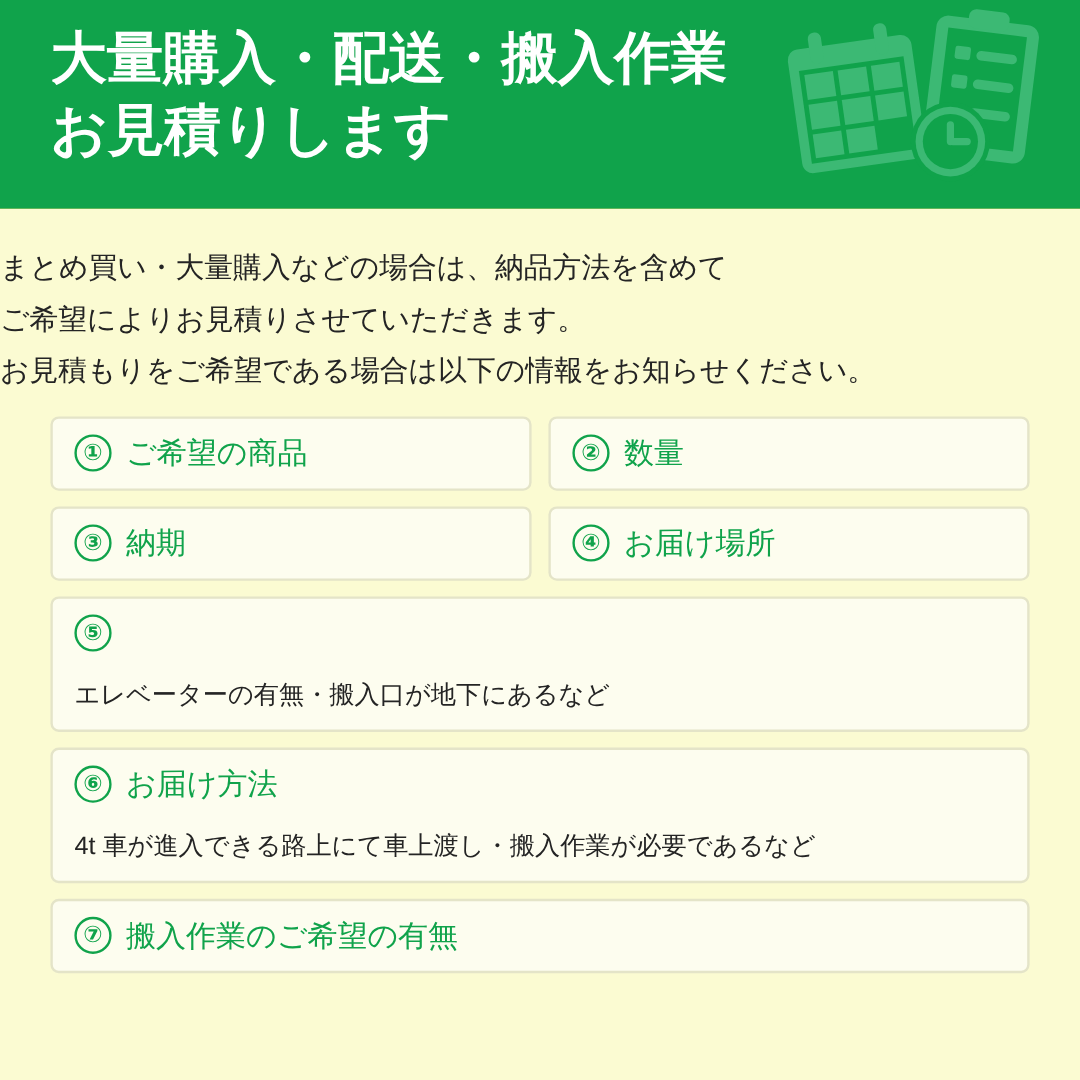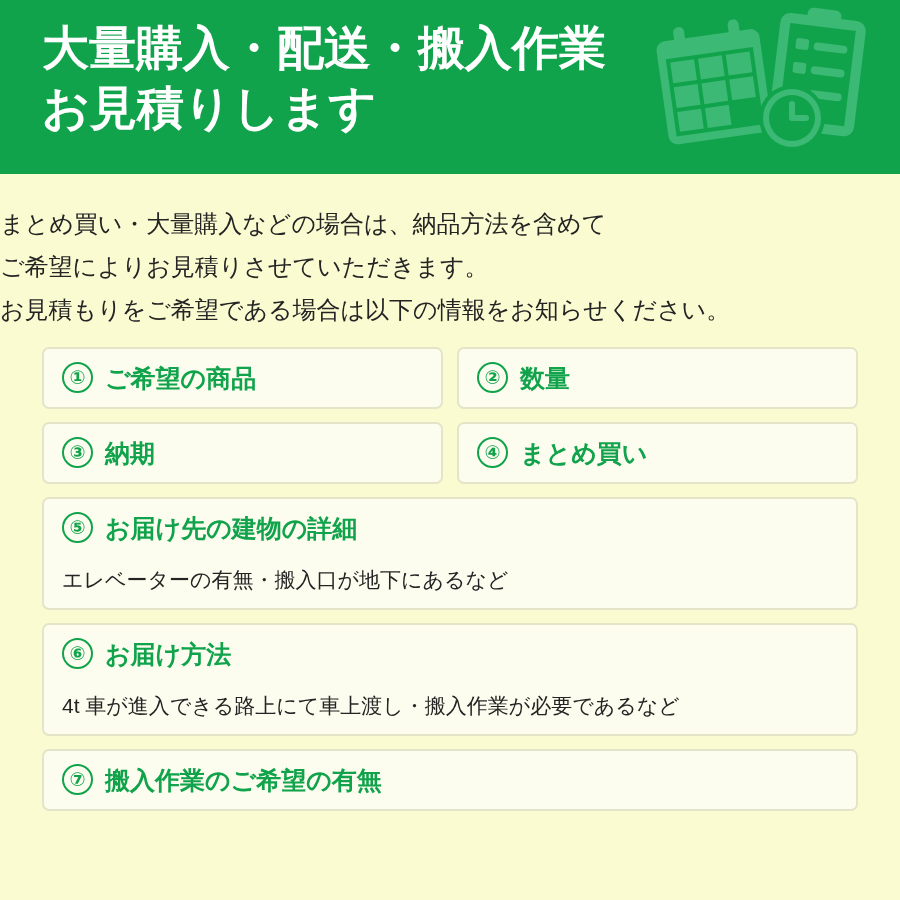--- a/index.html
+++ b/index.html
@@ -110,21 +110,21 @@
     display: flex;
     align-items: center;
     justify-content: center;
     line-height: 1;
     box-sizing: border-box;
   }
 
   .card-title {
     color: #10a34b;
     font-size: 25px;
-    font-weight: bold;
+    font-weight: normal;
     line-height: 30px;
     white-space: nowrap;
   }
 
   .card-sub {
     margin-top: 23px;
     color: #242424;
     font-size: 21px;
     line-height: 28px;
     white-space: nowrap;
@@ -209,30 +209,29 @@
       <div class="row">
         <div class="card half">
           <div class="card-head">
             <div class="num">③</div>
             <div class="card-title">納期</div>
           </div>
         </div>
         <div class="card half">
           <div class="card-head">
             <div class="num">④</div>
-            <div class="card-title">まとめ買い</div>
+            <div class="card-title">お届け場所</div>
           </div>
         </div>
       </div>
 
       <div class="row">
         <div class="card full">
           <div class="card-head">
             <div class="num">⑤</div>
-            <div class="card-title">お届け先の建物の詳細</div>
           </div>
           <div class="card-sub">エレベーターの有無・搬入口が地下にあるなど</div>
         </div>
       </div>
 
       <div class="row">
         <div class="card full">
           <div class="card-head">
             <div class="num">⑥</div>
             <div class="card-title">お届け方法</div>

